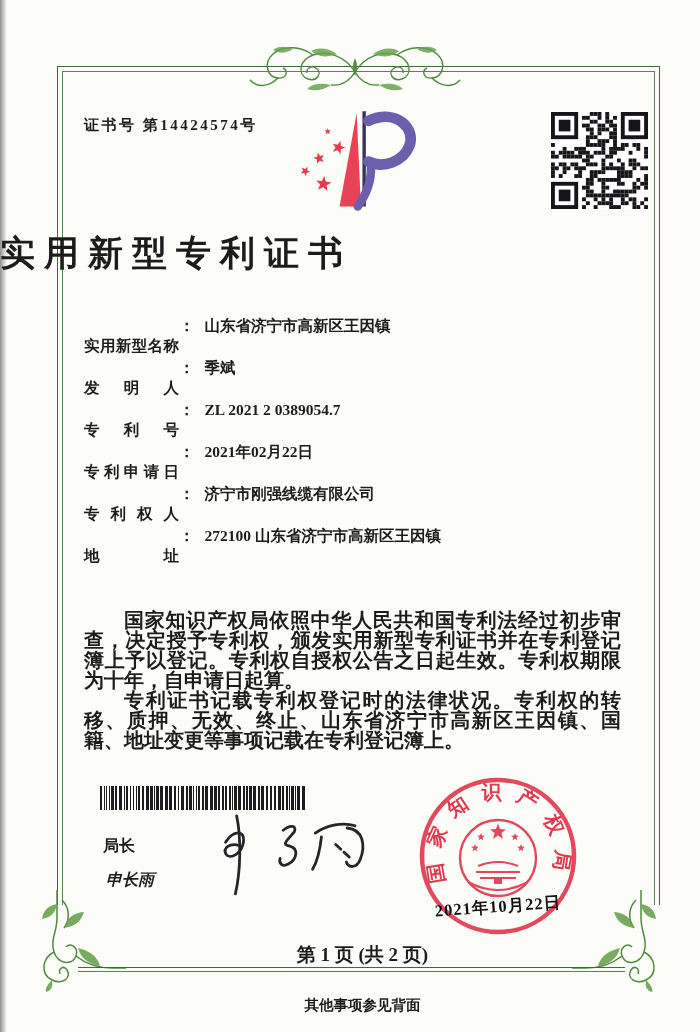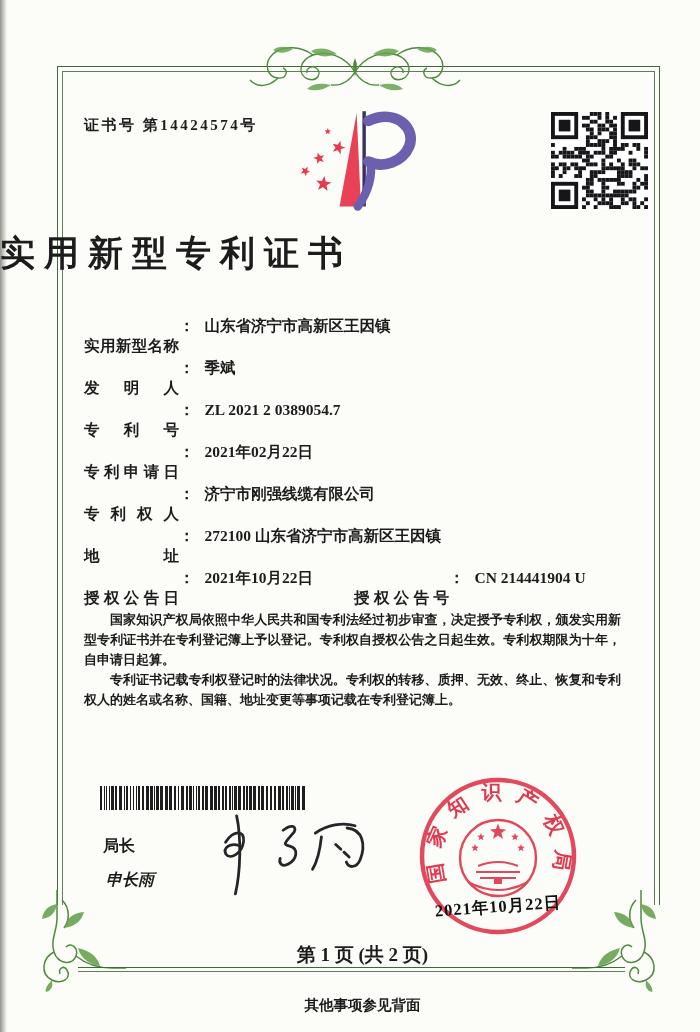--- a/index.html
+++ b/index.html
@@ -18,21 +18,21 @@
   .qr{left:551px;top:112px;}
   .title{left:0;top:230px;width:100%;text-align:left;font-size:35px;font-weight:bold;letter-spacing:9px;}
   
   .fields{left:84px;top:316px;width:556px;font-size:15.5px;font-weight:bold;}
   .frow{height:20px;margin-bottom:22px;white-space:nowrap;}
   .flabel{display:inline-block;width:95px;text-align:justify;text-align-last:justify;vertical-align:top;margin-top:20px;}
   .colon{display:inline-block;}
   .fvalue{margin-left:10px;}
   .gpair{display:inline-block;width:270px;white-space:nowrap;}
   
-  .paras{left:84px;top:610px;width:537px;font-size:13px;line-height:20px;text-align:justify;font-weight:600;}
+  .paras{left:84px;top:610px;width:537px;font-size:20px;line-height:20px;text-align:justify;font-weight:600;}
   .paras p{margin:0;text-indent:2em;}
   
   .barcode{left:100px;top:786px;}
   .signer-title{left:103px;top:836px;font-size:16px;font-weight:bold;font-family:"Liberation Sans","DejaVu Sans",sans-serif;text-align:right;}
   .signer-name{left:106px;top:870px;font-size:16px;font-weight:bold;font-family:"Liberation Sans","DejaVu Sans",sans-serif;font-style:italic;}
   .signature{left:198px;top:808px;transform:rotate(-2deg);}
   .seal{left:412px;top:770px;}
   .seal-date{left:424px;top:896px;width:148px;text-align:center;font-size:16.5px;font-weight:bold;color:#121212;transform:rotate(-4deg);letter-spacing:1px;}
   .page-info{left:0;top:942px;width:100%;text-align:center;font-size:19px;font-weight:bold;}
   .footer-note{left:0;top:996px;width:100%;text-align:center;font-size:14.5px;font-weight:bold;}
@@ -335,28 +335,25 @@
 
   <div class="abs title">实用新型专利证书</div>
 
   <div class="abs fields">
     <div class="frow"><span class="flabel">实用新型名称</span><span class="colon">：</span><span class="fvalue">山东省济宁市高新区王因镇</span></div>
     <div class="frow"><span class="flabel">发明人</span><span class="colon">：</span><span class="fvalue">季斌</span></div>
     <div class="frow"><span class="flabel">专利号</span><span class="colon">：</span><span class="fvalue">ZL 2021 2 0389054.7</span></div>
     <div class="frow"><span class="flabel">专利申请日</span><span class="colon">：</span><span class="fvalue">2021年02月22日</span></div>
     <div class="frow"><span class="flabel">专利权人</span><span class="colon">：</span><span class="fvalue">济宁市刚强线缆有限公司</span></div>
     <div class="frow"><span class="flabel">地址</span><span class="colon">：</span><span class="fvalue">272100 山东省济宁市高新区王因镇</span></div>
-    <div class="frow">
-      <span class="gpair"><span class="flabel">授权公告日</span><span class="colon">：</span><span class="fvalue">2021年10月22日</span></span><span class="gpair"><span class="flabel">授权公告号</span><span class="colon">：</span><span class="fvalue">CN 214441904 U</span></span>
-    </div>
   </div>
 
   <div class="abs paras">
     <p>国家知识产权局依照中华人民共和国专利法经过初步审查，决定授予专利权，颁发实用新型专利证书并在专利登记簿上予以登记。专利权自授权公告之日起生效。专利权期限为十年，自申请日起算。</p>
-    <p>专利证书记载专利权登记时的法律状况。专利权的转移、质押、无效、终止、恢复和专利权人的姓名或名称、国籍、地址变更等事项记载在专利登记簿上。</p>
+    <p>专利证书记载专利权登记时的法律状况。专利权的转移、质押、无效、终止、山东省济宁市高新区王因镇、国籍、地址变更等事项记载在专利登记簿上。</p>
   </div>
 
   <svg id="barcode-svg" class="abs barcode" width="208" height="24" viewBox="0 0 208 24">
       <rect x="0" y="0" width="2" height="24" fill="#1d1d20"></rect>
       <rect x="4" y="0" width="1" height="24" fill="#1d1d20"></rect>
       <rect x="6" y="0" width="1" height="24" fill="#1d1d20"></rect>
       <rect x="9" y="0" width="1" height="24" fill="#1d1d20"></rect>
       <rect x="11" y="0" width="3" height="24" fill="#1d1d20"></rect>
       <rect x="15" y="0" width="2" height="24" fill="#1d1d20"></rect>
       <rect x="19" y="0" width="3" height="24" fill="#1d1d20"></rect>

